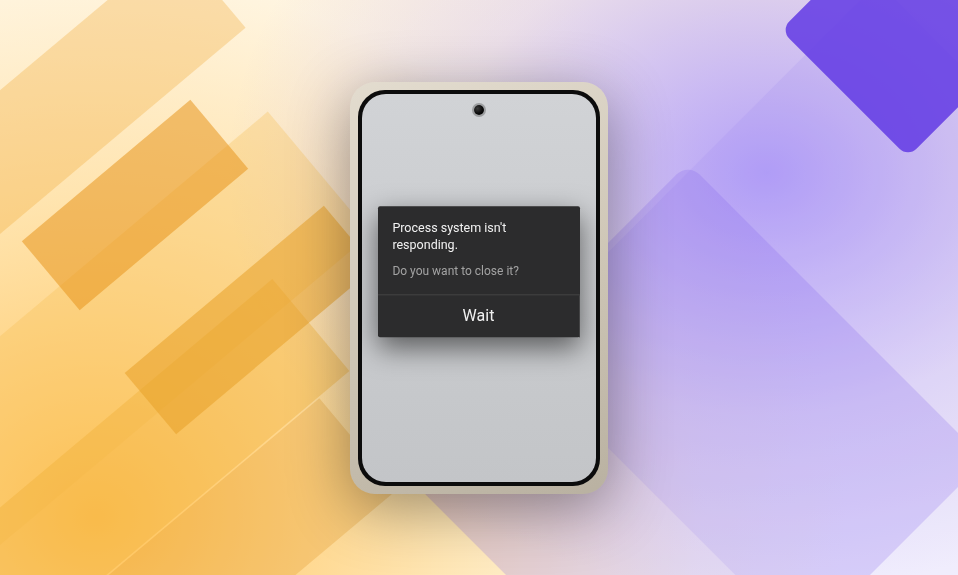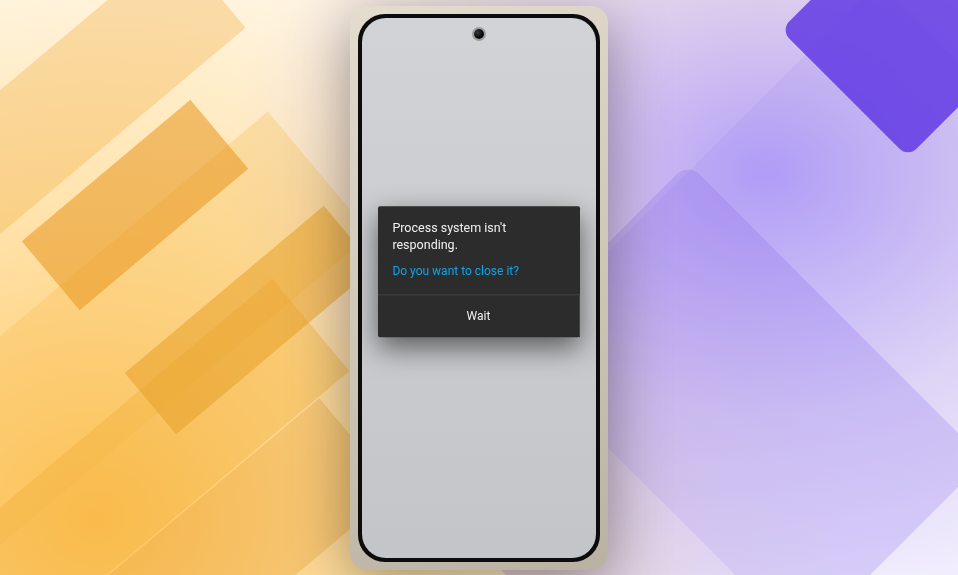--- a/index.html
+++ b/index.html
@@ -31,22 +31,22 @@
   
   .phone-wrap {
     position: absolute;
     left: 50%; top: 50%;
     transform: translate(-50%, -50%);
     filter: drop-shadow(0 14px 30px rgba(0,0,0,0.38));
   }
   .phone {
     position: relative;
     width: 258px;
-    height: 564px;
-    border-radius: 17px;
+    height: 412px;
+    border-radius: 25px;
     background: linear-gradient(160deg, #e3dccf 0%, #cdc5b5 55%, #b9b1a1 100%);
     padding: 8px;
   }
   .phone-inner {
     position: relative;
     width: 100%; height: 100%;
     border-radius: 27px;
     background: #0c0c0c;
     padding: 4px;
   }
@@ -73,31 +73,31 @@
     width: 86%;
     background: #2c2c2d;
     border-radius: 2px;
     box-shadow: 0 10px 28px rgba(0,0,0,0.55);
     color: #e9e9e9;
     font-size: 12px;
     transform: translateY(-12%);
   }
   .dialog-body { padding: 14px 14px 16px 14px; }
   .dialog-title { font-size: 12.5px; font-weight: 400; color: #f2f2f2; line-height: 1.35; }
-  .dialog-msg   { font-size: 12px;  font-weight: 400; color: #0ea5e9; margin-top: 10px; }
+  .dialog-msg   { font-size: 12px;  font-weight: 400; color: #a3a3a3; margin-top: 10px; }
   .dialog-divider { height: 1px; background: #444445; }
   .dialog-actions {
     display: flex;
     height: 42px;
   }
   .dialog-actions .vsep { width: 1px; background: #444445; }
   .btn {
     flex: 1;
     display: flex; align-items: center; justify-content: center;
-    font-size: 12px;
+    font-size: 16px;
     color: #f0f0f0;
     cursor: pointer;
     user-select: none;
   }
 </style>
 </head>
 <body>
 
 <div class="stage">
 

